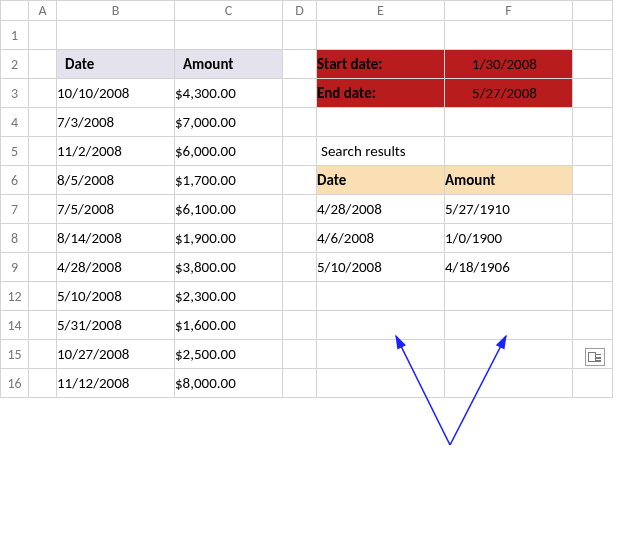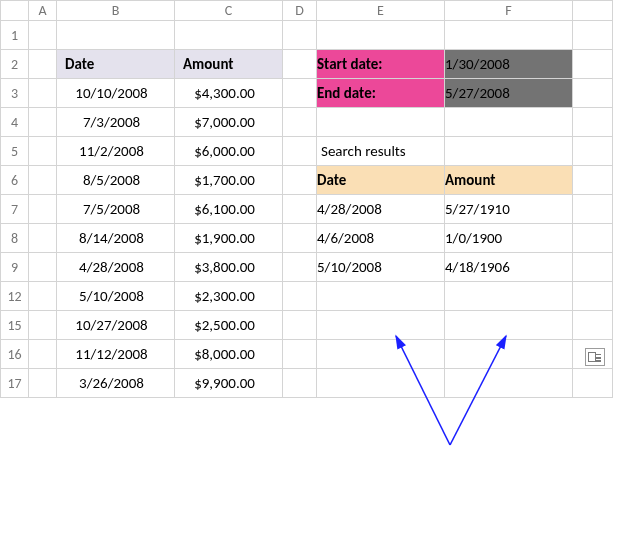--- a/index.html
+++ b/index.html
@@ -47,29 +47,30 @@
   .cE { width: 128px; }
   .cF { width: 128px; }
   .cG { width: 40px; }
   
   .hdr-left {
     background: #e4e2ed;
     font-weight: bold;
     border: 1px solid #8f87ac;
   }
   .hdr-left .cell-inner { padding-left: 8px; }
-  .lborder { border: 1px solid #c9c5da; text-align: center; }
+  .lborder { border: 1px solid #c9c5da; }
   .param-label {
-    background: #ec4899;
+    background: #b91c1c;
     font-weight: bold;
     border: 1px solid #d7a9a3;
   }
   .param-val {
-    background: #737373;
+    background: #b91c1c;
     border: 1px solid #d7a9a3;
+    text-align: center;
   }
   .res-hdr {
     background: #fadfb5;
     font-weight: bold;
     border: 1px solid #e2a94e;
   }
   .res-cell { border: 1px solid #f2d6a6; }
   .search-label .cell-inner { padding-left: 4px; }
   .err-tri {
     position: absolute;
@@ -292,20 +293,34 @@
     <td class="cell cC lborder">
           <div class="cell-inner">$2,300.00</div>
         </td>
     <td class="cell cD"></td>
     <td class="cell cE"></td>
     <td class="cell cF"></td>
     <td class="cell cG"></td>
   </tr>
 
 
+  <tr>
+    <th class="rowhdr cell">14</th>
+    <td class="cell cA"></td>
+    <td class="cell cB lborder">
+          <div class="cell-inner">5/31/2008</div>
+        </td>
+    <td class="cell cC lborder">
+          <div class="cell-inner">$1,600.00</div>
+        </td>
+    <td class="cell cD"></td>
+    <td class="cell cE"></td>
+    <td class="cell cF"></td>
+    <td class="cell cG"></td>
+  </tr>
 
   <tr>
     <th class="rowhdr cell">15</th>
     <td class="cell cA"></td>
     <td class="cell cB lborder">
           <div class="cell-inner">10/27/2008</div>
         </td>
     <td class="cell cC lborder">
           <div class="cell-inner">$2,500.00</div>
         </td>
@@ -323,34 +338,20 @@
         </td>
     <td class="cell cC lborder">
           <div class="cell-inner">$8,000.00</div>
         </td>
     <td class="cell cD"></td>
     <td class="cell cE"></td>
     <td class="cell cF"></td>
     <td class="cell cG"></td>
   </tr>
 
-  <tr>
-    <th class="rowhdr cell">17</th>
-    <td class="cell cA"></td>
-    <td class="cell cB lborder">
-          <div class="cell-inner">3/26/2008</div>
-        </td>
-    <td class="cell cC lborder">
-          <div class="cell-inner">$9,900.00</div>
-        </td>
-    <td class="cell cD"></td>
-    <td class="cell cE"></td>
-    <td class="cell cF"></td>
-    <td class="cell cG"></td>
-  </tr>
 
 </tbody>
   </table>
 
 <svg class="arrows" width="621" height="546">
   <defs>
     <marker id="ah" markerWidth="10" markerHeight="10" refX="8" refY="3" orient="auto">
       <path d="M0,0 L9,3 L0,6 Z" fill="#1b20ff"></path>
     </marker>
   </defs>

